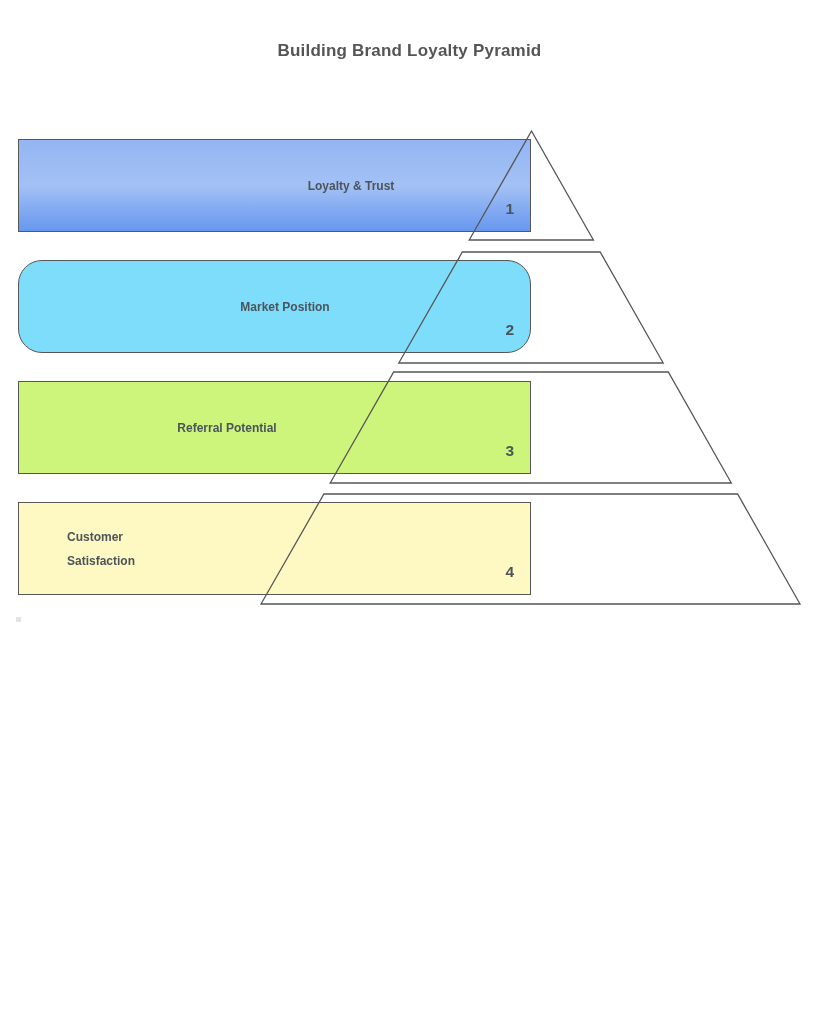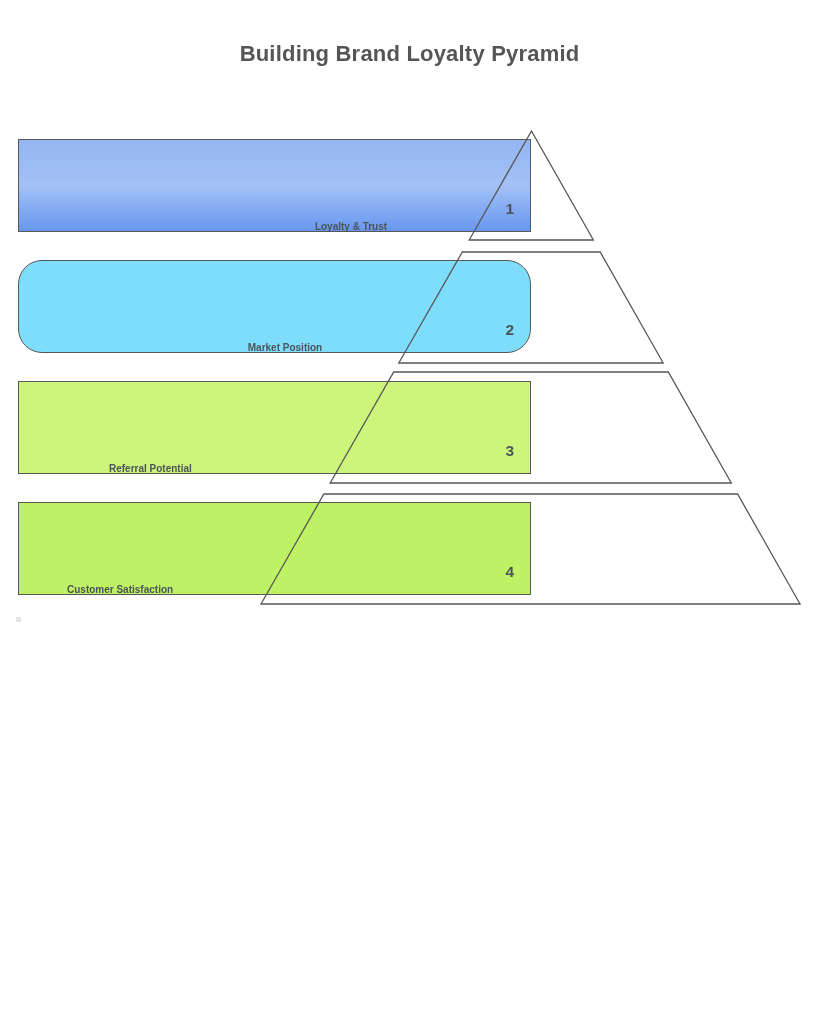--- a/index.html
+++ b/index.html
@@ -14,21 +14,21 @@
     height: 1024px;
     background: #ffffff;
     overflow: hidden;
   }
   .title {
     position: absolute;
     top: 41px;
     left: 0;
     width: 819px;
     text-align: center;
-    font-size: 22px;
+    font-size: 17px;
     font-weight: bold;
     color: #555555;
     letter-spacing: 0.2px;
   }
   .bar {
     position: absolute;
     left: 18px;
     width: 513px;
     height: 93px;
     border: 1px solid #575757;
@@ -36,29 +36,28 @@
     z-index: 1;
   }
   .bar-0 { top: 139px; }
   .bar-1 { top: 260px; border-radius: 24px; }
   .bar-2 { top: 381px; }
   .bar-3 { top: 502px; }
   .label {
     position: absolute;
     top: 50%;
     transform: translateY(-50%);
-    font-size: 10px;
+    font-size: 12px;
     font-weight: bold;
     color: #4c545a;
     line-height: 24px;
-    margin-top: 41px;
   }
   .bar-0 .label { left: 214px; width: 236px; text-align: center; }
   .bar-1 .label { left: 148px; width: 236px; text-align: center; }
-  .bar-2 .label { left:  90px; width: 236px; }
+  .bar-2 .label { left:  90px; width: 236px; text-align: center; }
   .bar-3 .label { left:  48px; width: 116px; text-align: left; }
   .rank {
     position: absolute;
     right: 16px;
     bottom: 13px;
     font-size: 15.5px;
     font-weight: bold;
     color: #4c545a;
   }
   .pyramid-svg {
@@ -99,21 +98,21 @@
   <div class="bar bar-1" style="background: rgb(126, 221, 250);">
     <span class="label">Market Position</span>
     <span class="rank">2</span>
   </div>
 
   <div class="bar bar-2" style="background: rgb(205, 244, 123);">
     <span class="label">Referral Potential</span>
     <span class="rank">3</span>
   </div>
 
-  <div class="bar bar-3" style="background: #bef264;">
+  <div class="bar bar-3" style="background: #fef9c3;">
     <span class="label">Customer Satisfaction</span>
     <span class="rank">4</span>
   </div>
 
   <svg class="pyramid-svg" width="819" height="1024" viewBox="0 0 819 1024">
     <polygon points="531.5,131 593.4,240 469.2,240" stroke="#565656"></polygon>
     <polygon points="462.3,252 600.2,252 663.2,363 398.8,363" stroke="#565656"></polygon>
     <polygon points="393.7,372 668.3,372 731.3,483 330.2,483" stroke="#565656"></polygon>
     <polygon points="323.9,494 737.6,494 800.0,604 261.0,604" stroke="#565656"></polygon>
   </svg>

